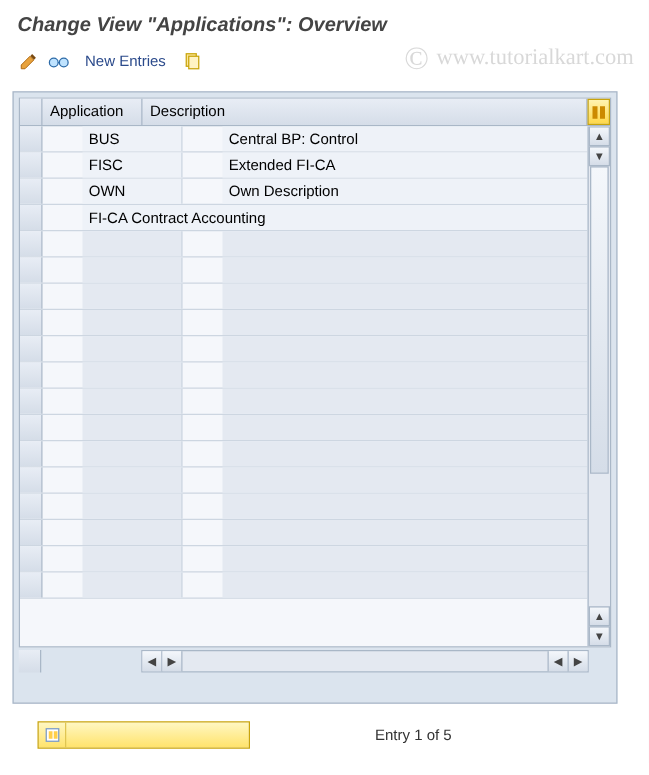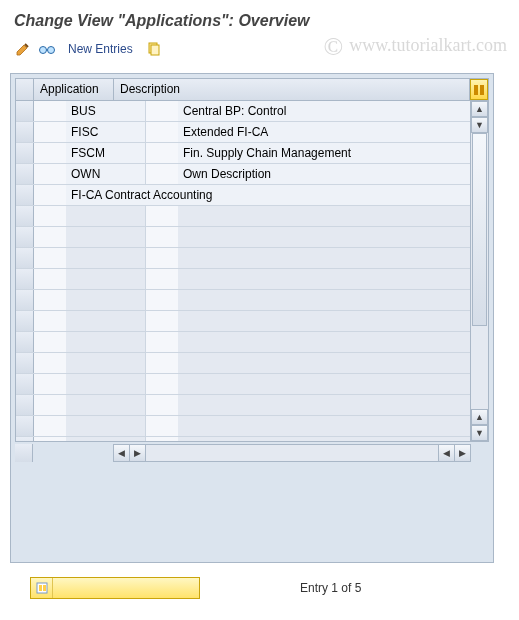--- a/index.html
+++ b/index.html
@@ -57,21 +57,21 @@
     padding: 4px;
     width: 484px;
     height: 490px;
     position: relative;
     margin-top: 6px;
   }
   .table-grid {
     background: #f5f7fb;
     border: 1px solid #a9b7c7;
     width: 100%;
-    height: 364px;
+    height: 440px;
     display: flex;
     flex-direction: column;
   }
   .header-row {
     display: flex;
     background: linear-gradient(#e8edf5, #d5dde8);
     border-bottom: 1px solid #a9b7c7;
     height: 22px;
   }
   .sel-col {
@@ -247,25 +247,20 @@
         <div class="rows-scroll" id="rows-scroll">
             <div class="data-row">
               <div class="sel-col"></div>
               <div class="cell-app">BUS</div>
               <div class="cell-desc">Central BP: Control</div>
             </div>
             <div class="data-row">
               <div class="sel-col"></div>
               <div class="cell-app">FISC</div>
               <div class="cell-desc">Extended FI-CA</div>
-            </div>
-            <div class="data-row">
-              <div class="sel-col"></div>
-              <div class="cell-app">FSCM</div>
-              <div class="cell-desc">Fin. Supply Chain Management</div>
             </div>
             <div class="data-row">
               <div class="sel-col"></div>
               <div class="cell-app">OWN</div>
               <div class="cell-desc">Own Description</div>
             </div>
             <div class="data-row">
               <div class="sel-col"></div>
               <div class="cell-desc">FI-CA Contract Accounting</div>
             </div>

